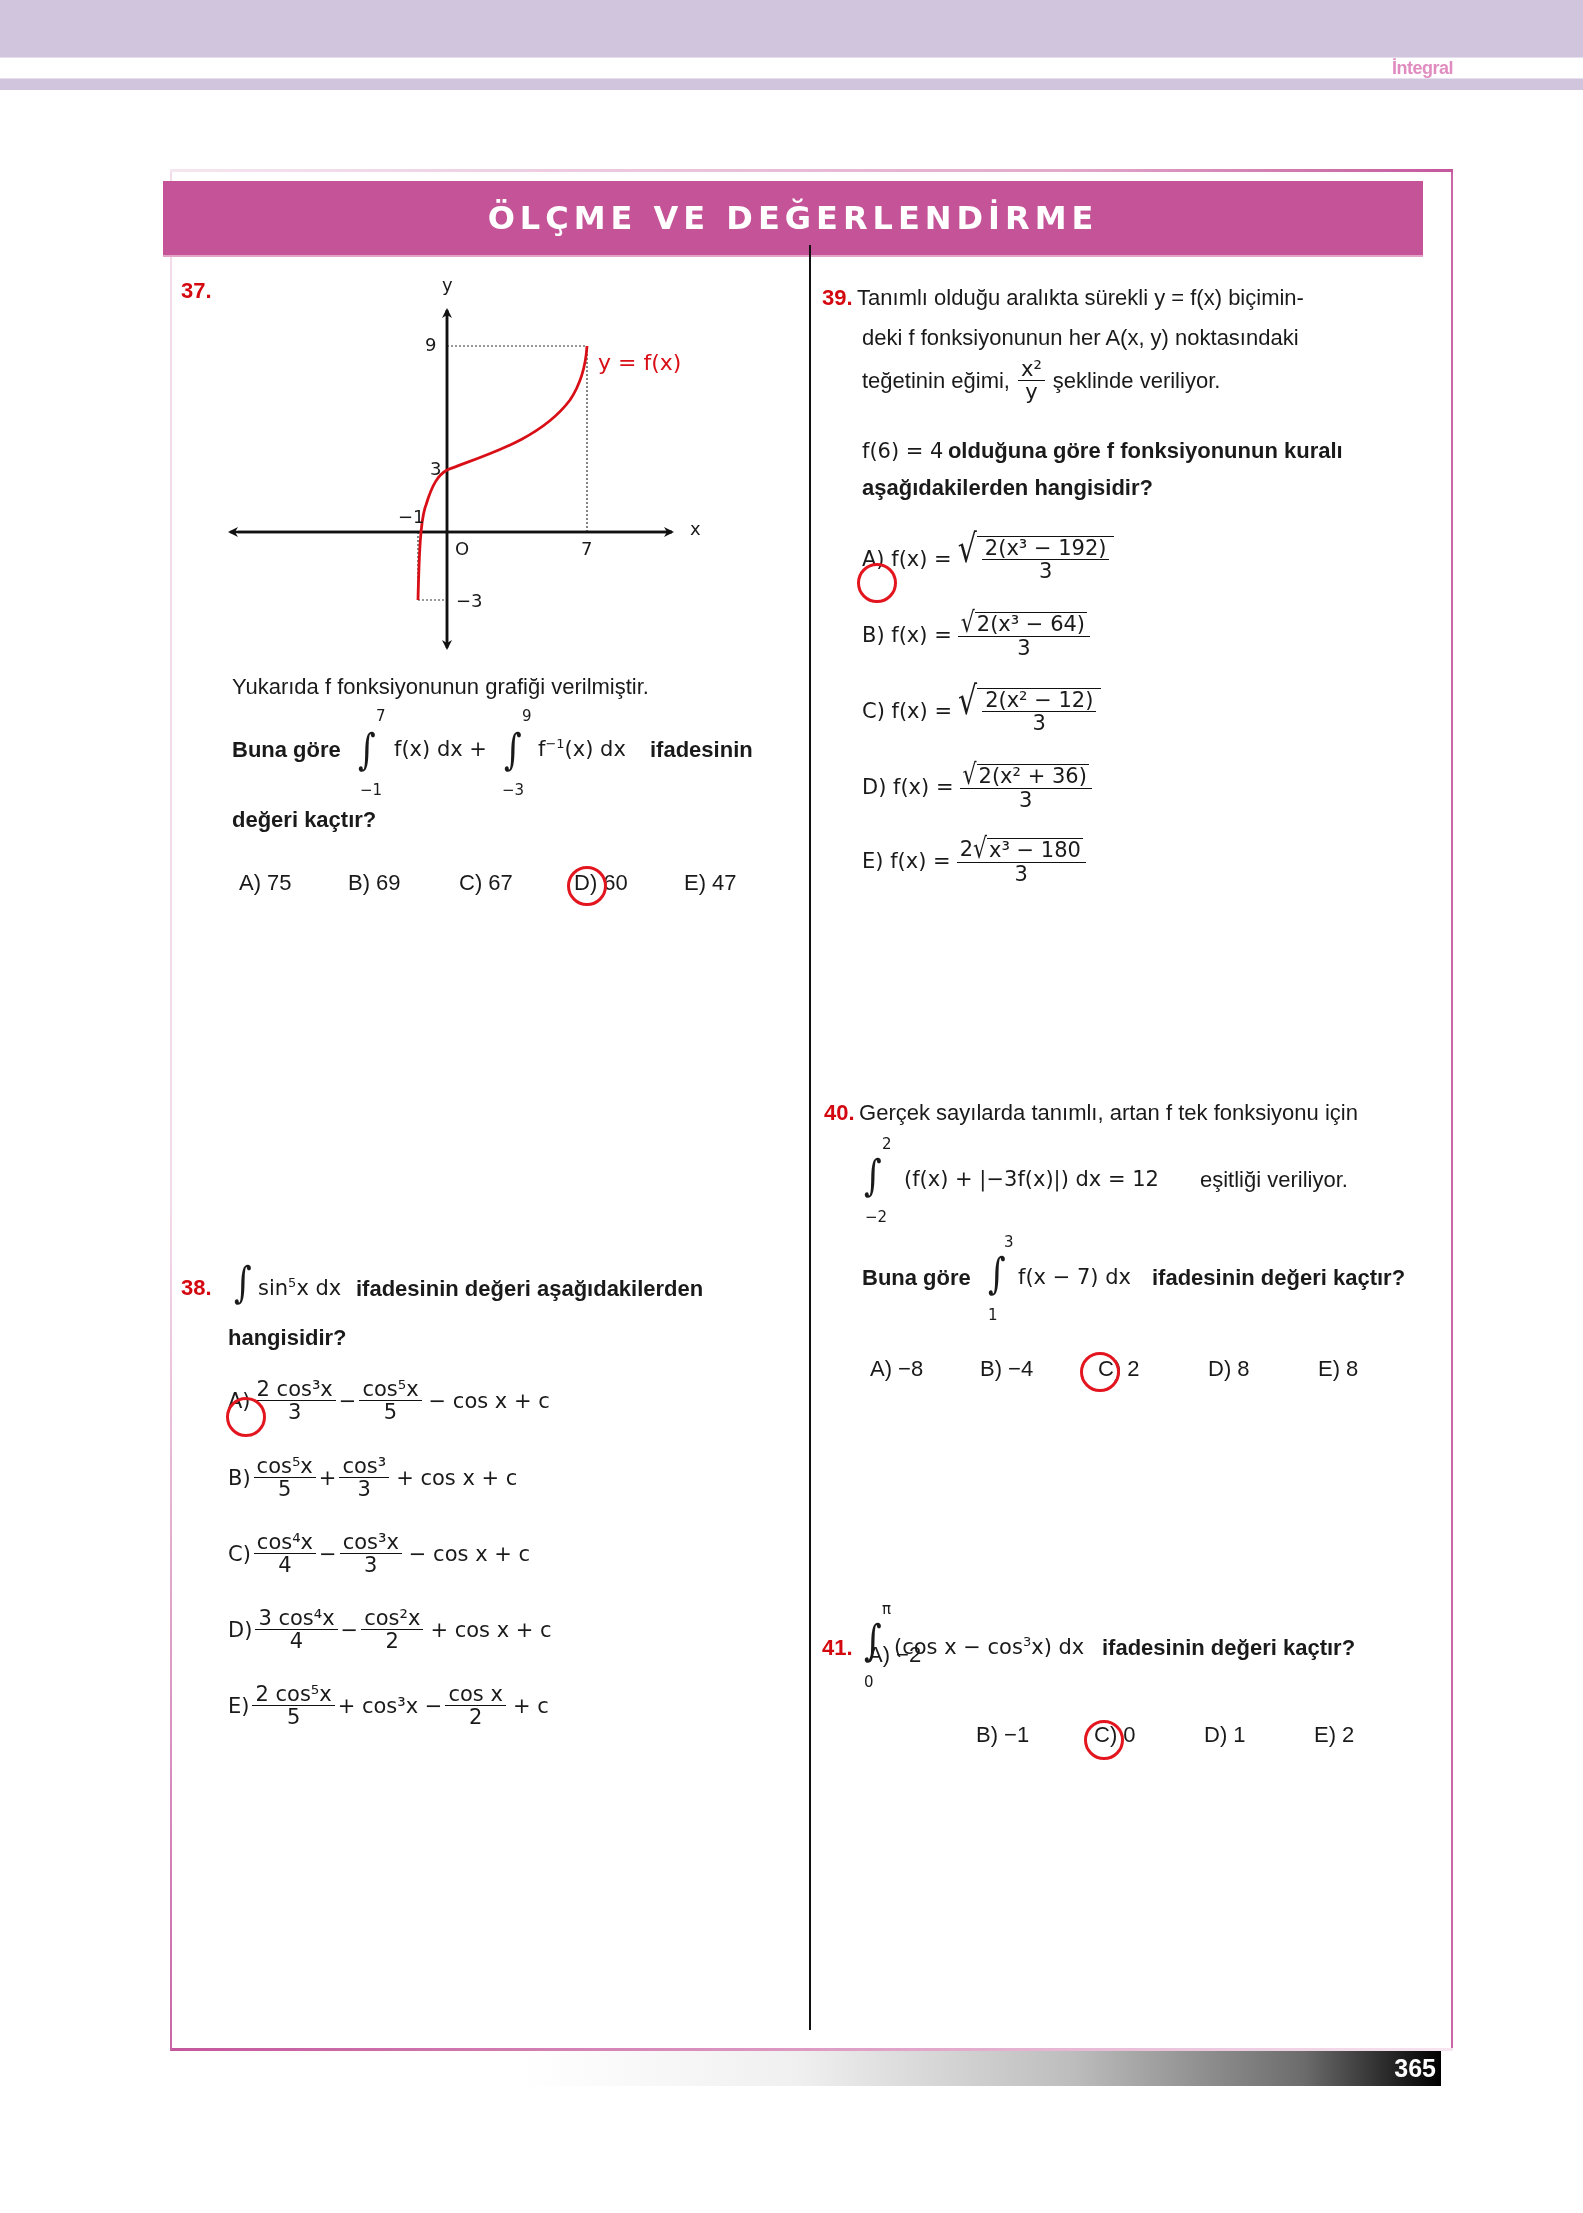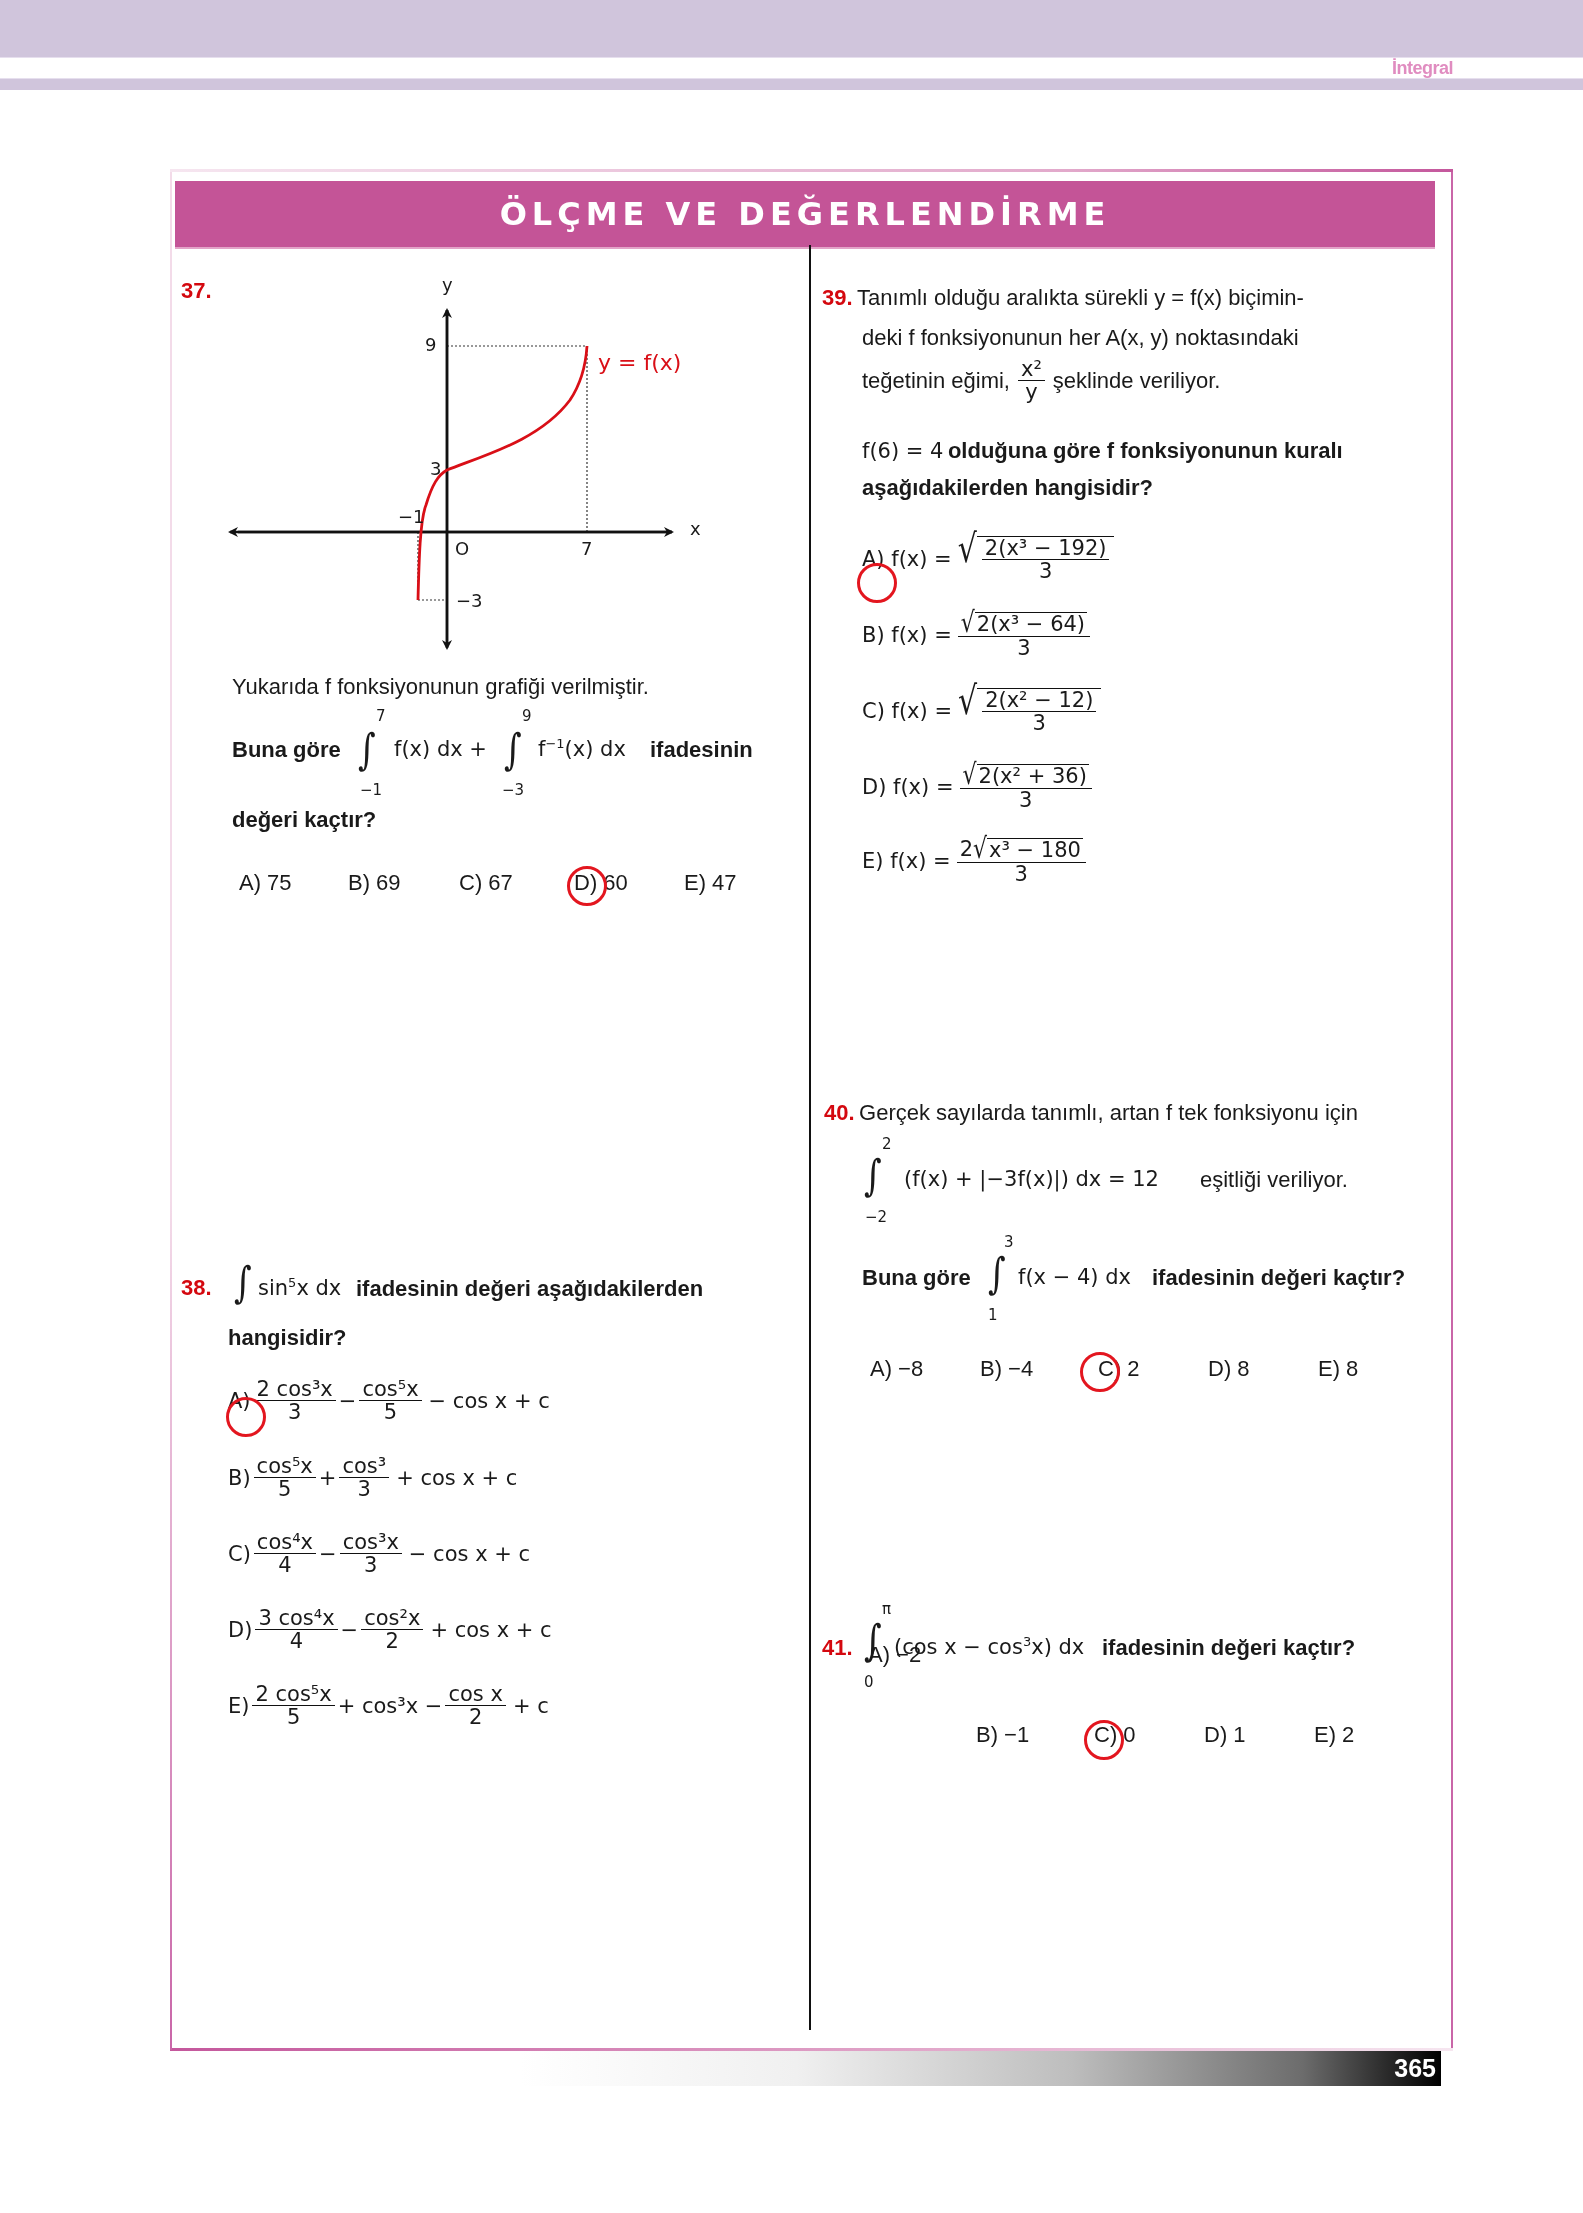--- a/index.html
+++ b/index.html
@@ -10,21 +10,21 @@
   .top-band { left: 0; top: 0; width: 1583px; height: 57px; background: #d0c5dc; }
   .top-white { left: 0; top: 57px; width: 1583px; height: 22px; background: #ffffff; border-top: 1px solid #e6dfee; border-bottom: 1px solid #e6dfee; }
   .top-band2 { left: 0; top: 79px; width: 1583px; height: 11px; background: #d0c5dc; }
   .chapter { right: 130px; top: 57px; height: 22px; line-height: 22px; font-size: 18px; color: #e08cc0; font-weight: bold; letter-spacing: -0.5px; }
 
   .frame { left: 170px; top: 170px; width: 1283px; height: 1881px; border: 2px solid #f3dbe9; border-right-color: #c966a8; border-bottom-color: #c966a8; }
   .frame-top { left: 170px; top: 169px; width: 1283px; height: 3px; background: linear-gradient(90deg, #f6e6f0 0%, #e2a9cb 70%, #c4579c 100%); }
   .frame-bottom { left: 170px; top: 2048px; width: 1283px; height: 3px; background: linear-gradient(90deg, #c4579c 0%, #e2a9cb 60%, #f6e6f0 100%); }
   .frame-left-bottom { left: 170px; top: 1200px; width: 2px; height: 850px; background: linear-gradient(180deg, #f3dbe9, #c966a8); }
 
-  .banner { left: 175px; top: 181px; width: 1260px; height: 68px; background: #c45497; border-bottom: 2px solid #e3a4c8; display: flex; align-items: center; justify-content: center; }
+  .banner { left: 163px; top: 181px; width: 1260px; height: 76px; background: #c45497; border-bottom: 2px solid #e3a4c8; display: flex; align-items: center; justify-content: center; }
   .banner-title { color: #ffffff; font-size: 32px; font-weight: bold; letter-spacing: 5px; font-family: "DejaVu Sans", sans-serif; }
 
   .divider { left: 809px; top: 245px; width: 2px; height: 1785px; background: #111; }
 
   .qnum { color: #d4080f; font-weight: bold; font-size: 22px; }
   .txt { font-size: 22px; line-height: 30px; white-space: nowrap; }
   .bold { font-weight: bold; }
   .math { font-family: "DejaVu Sans", sans-serif; font-size: 21px; }
   .sup { font-size: 13px; vertical-align: super; line-height: 0; }
   .int { font-family: "DejaVu Serif", serif; font-size: 34px; font-style: italic; display: inline-block; transform: scaleY(1.25); }
@@ -281,21 +281,21 @@
   <span class="lim" style="left:20px; top:0;">2</span>
   <span class="lim" style="left:3px; top:73px;">−2</span>
   <span class="abs math" style="left:42px; top:32px; white-space:nowrap;">(f(x) + |−3f(x)|) dx = 12</span>
   <span class="abs txt" style="left:338px; top:30px;">eşitliği veriliyor.</span>
 </div>
 <div class="abs" style="left:862px; top:1233px; width:580px; height:90px;">
   <span class="abs txt bold" style="left:0; top:30px;">Buna göre</span>
   <span class="abs int" style="left:126px; top:20px;">∫</span>
   <span class="lim" style="left:142px; top:0;">3</span>
   <span class="lim" style="left:126px; top:73px;">1</span>
-  <span class="abs math" style="left:156px; top:32px; white-space:nowrap;">f(x − 4) dx</span>
+  <span class="abs math" style="left:156px; top:32px; white-space:nowrap;">f(x − 7) dx</span>
   <span class="abs txt bold" style="left:290px; top:30px;">ifadesinin değeri kaçtır?</span>
 </div>
 
 <div class="opt" style="left:870px; top:1356px;">A) −8</div>
 <div class="opt" style="left:980px; top:1356px;">B) −4</div>
 <div class="opt" style="left:1098px; top:1356px;">C) 2</div>
 <div class="opt" style="left:1208px; top:1356px;">D) 8</div>
 <div class="opt" style="left:1318px; top:1356px;">E) 8</div>
 <div class="circle" style="left:1080px; top:1352px; width:40px; height:40px;"></div>
 

